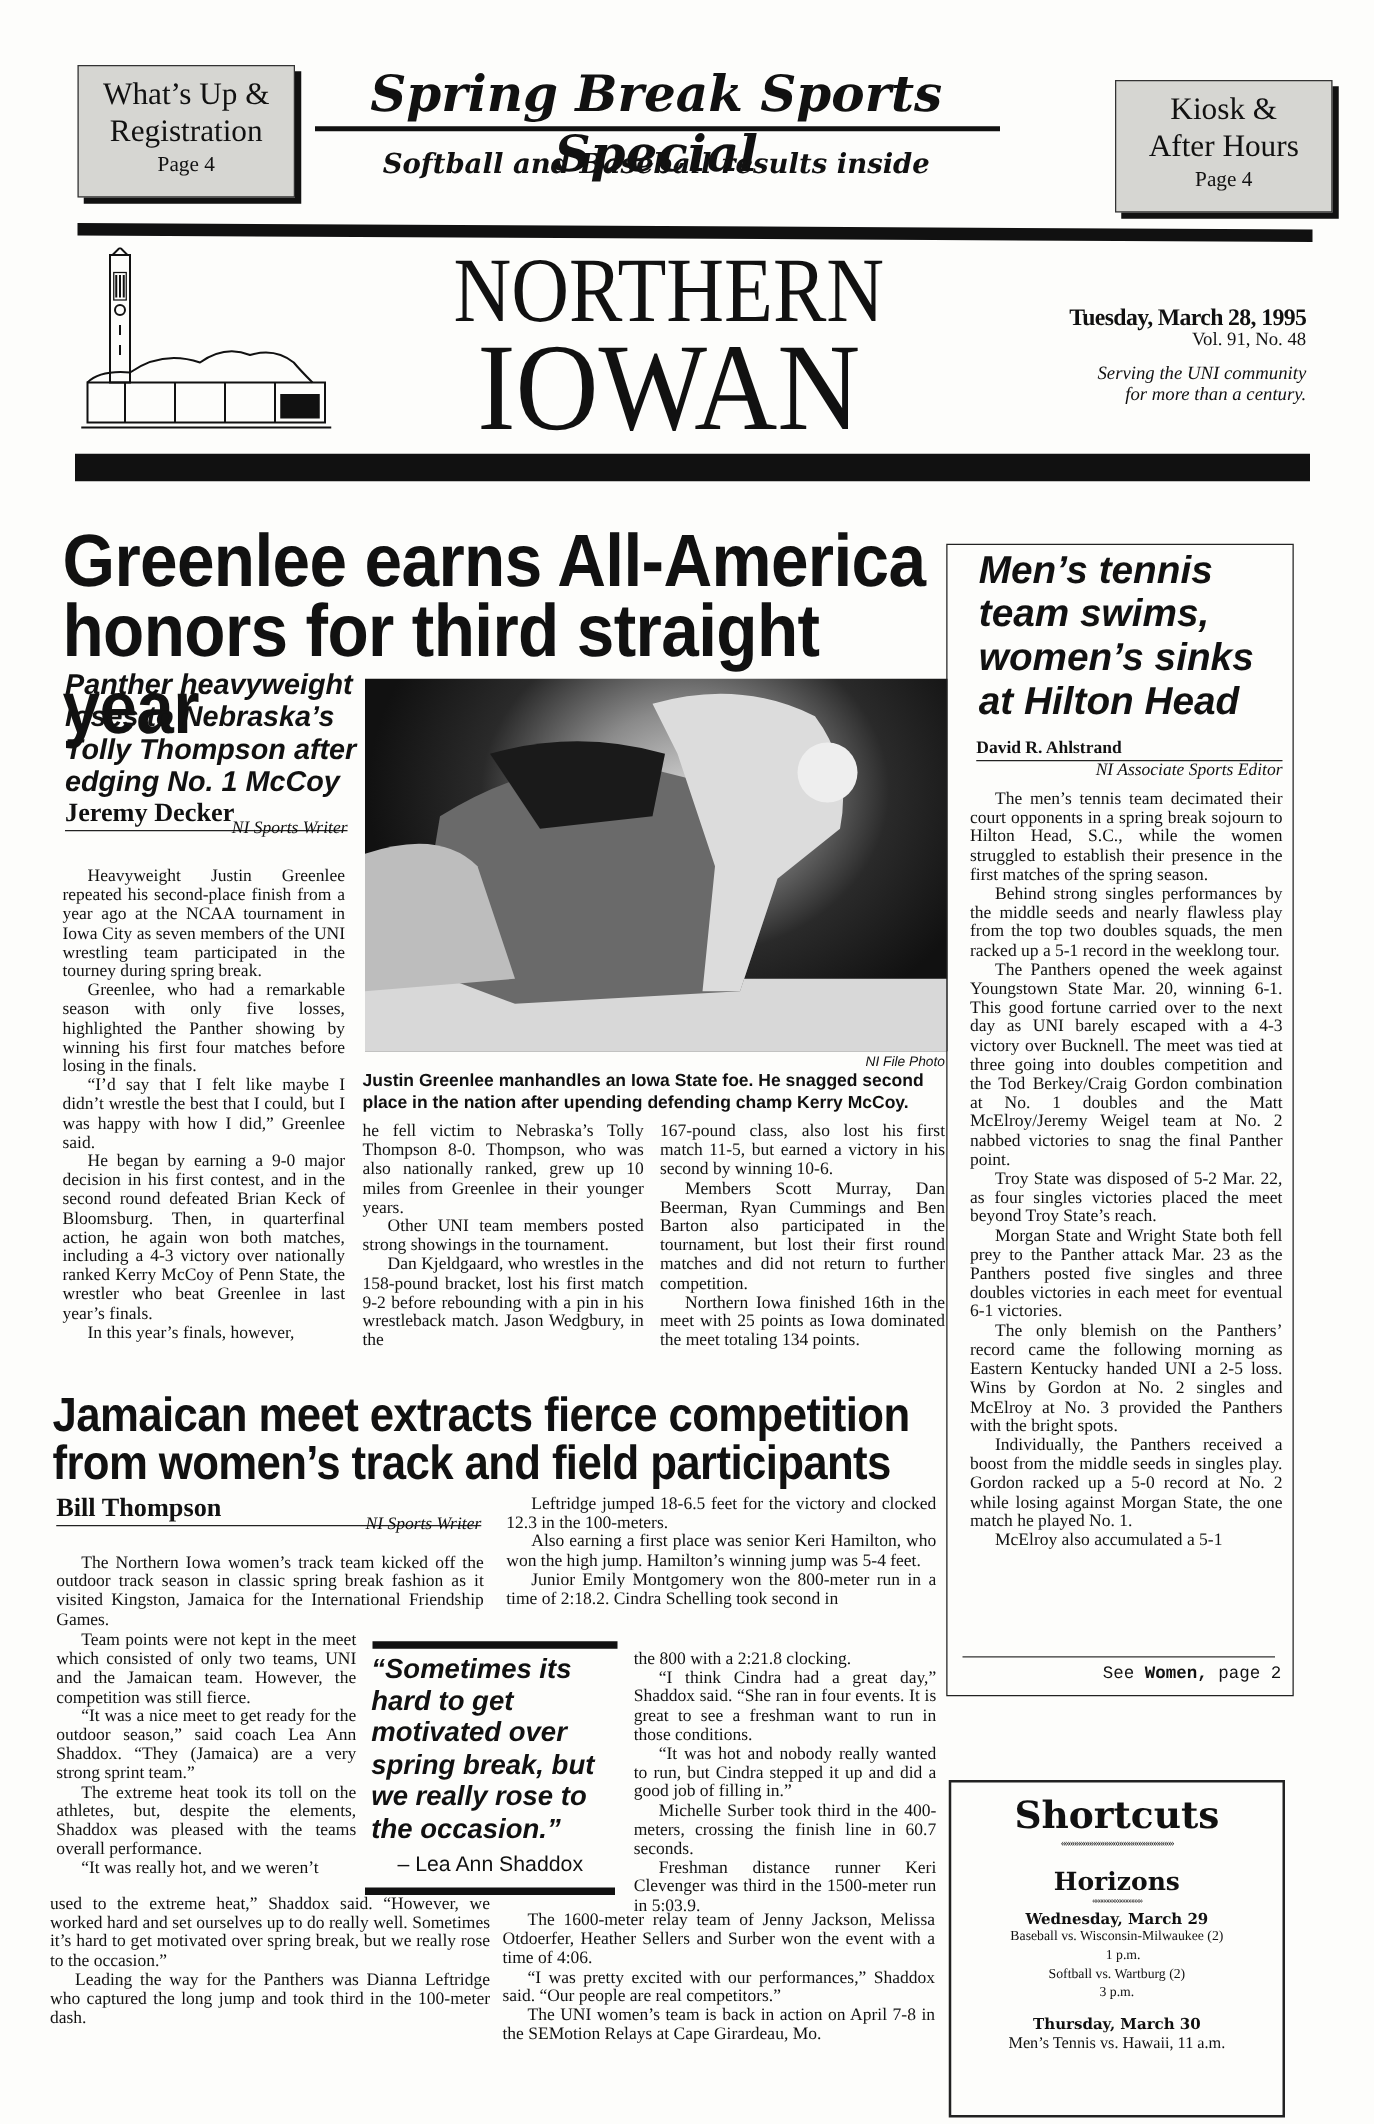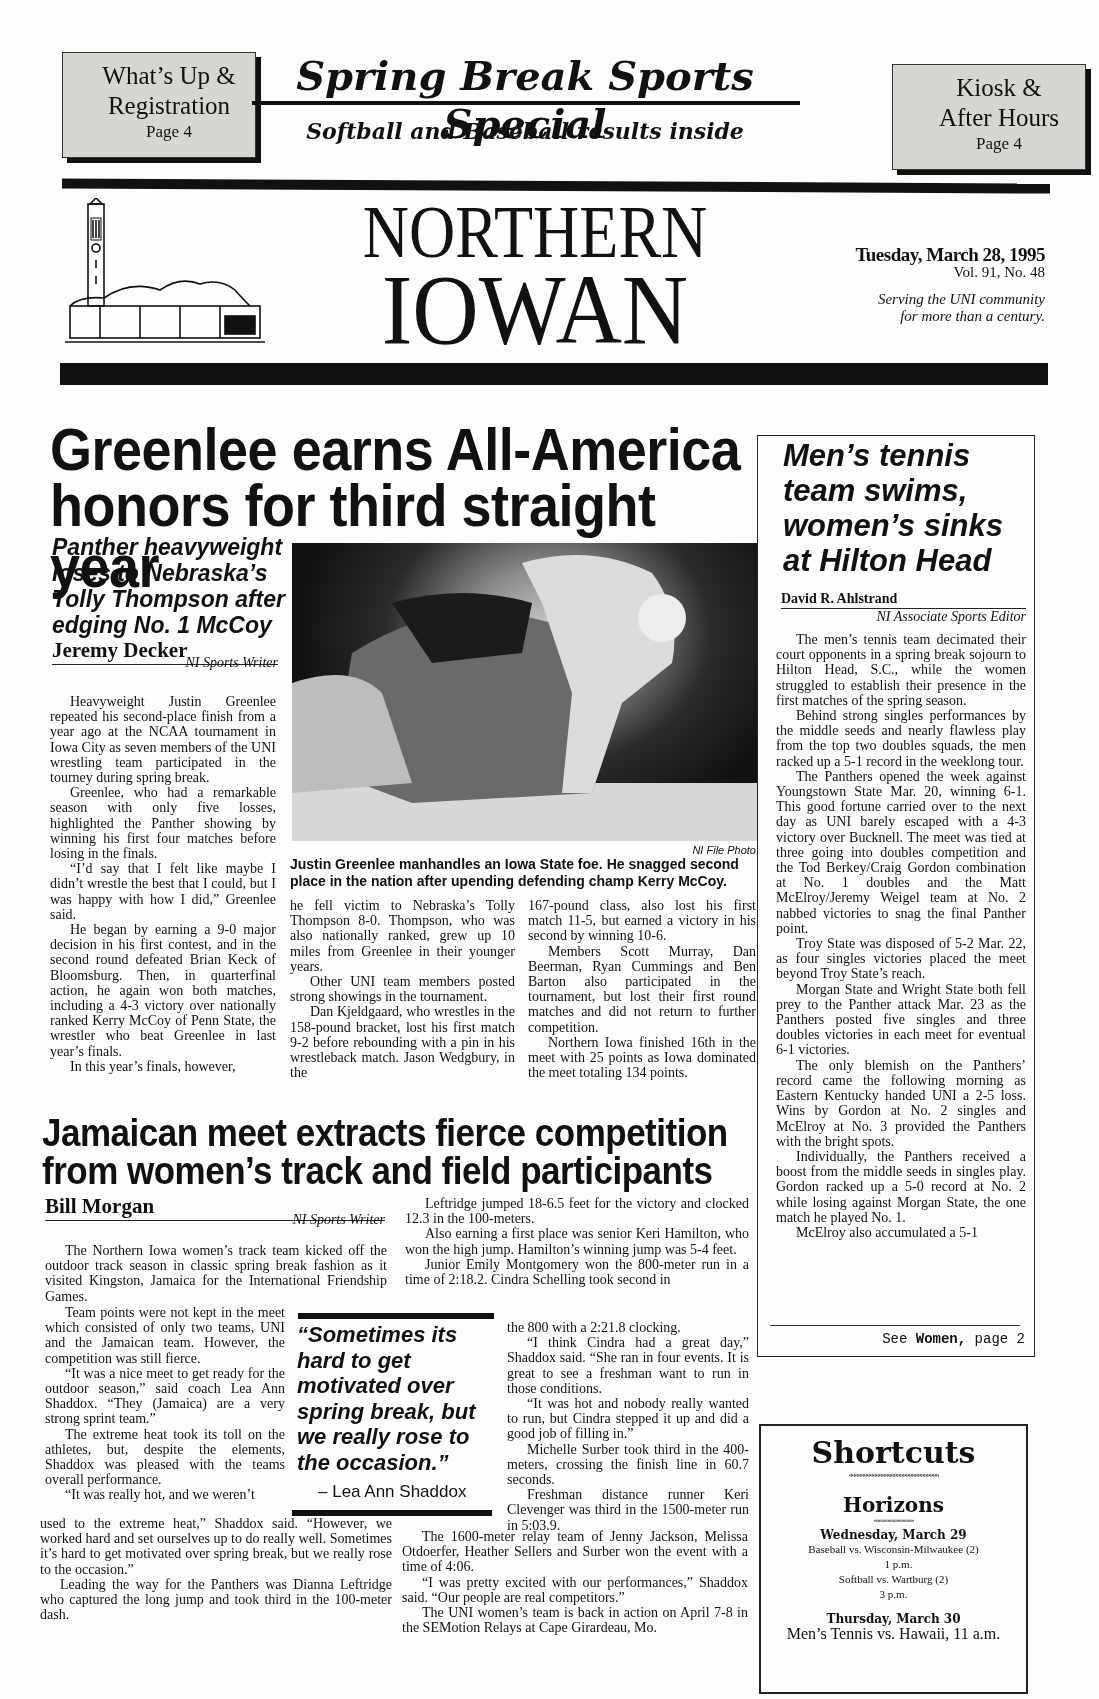--- a/index.html
+++ b/index.html
@@ -1,18 +1,18 @@
 <!DOCTYPE html>
 <html><head>
 <meta charset="utf-8">
 <style>
   html,body{margin:0;padding:0;background:#fdfdfb;}
   body{width:1099px;height:1699px;position:relative;overflow:hidden;color:#111;font-family:"Liberation Serif",serif;}
   .abs{position:absolute;}
-  .promo{background:#d6d6d2;border:1px solid #333;box-shadow:5px 5px 0 #111;text-align:center;font-family:"Liberation Serif",serif;color:#111;padding-left:20px;}
+  .promo{background:#d6d6d2;border:1px solid #333;box-shadow:5px 5px 0 #111;text-align:center;font-family:"Liberation Serif",serif;color:#111;}
   .promo .l1{font-size:25px;line-height:30px;}
   .promo .l3{font-size:17px;line-height:22px;}
   .script{font-family:"DejaVu Serif",serif;font-style:italic;font-weight:bold;}
   .rule{background:#111;}
   .body-text{font-size:14px;line-height:15.2px;text-align:justify;font-family:"Liberation Serif",serif;}
   .body-text p{margin:0;text-indent:20px;}
   .body-text p.noindent{text-indent:0;}
   .hed{font-family:"Liberation Sans",sans-serif;font-weight:bold;letter-spacing:-0.5px;}
   .deck{font-family:"Liberation Sans",sans-serif;font-weight:bold;font-style:italic;}
   .byline{font-family:"Liberation Serif",serif;font-weight:bold;font-size:21px;border-bottom:1px solid #222;padding-bottom:1px;}
@@ -108,21 +108,21 @@
 </div>
 <div class="abs body-text" style="left:528px;top:898px;width:228px;">
   <p class="noindent">167-pound class, also lost his first match 11-5, but earned a victory in his second by winning 10-6.</p>
   <p>Members Scott Murray, Dan Beerman, Ryan Cummings and Ben Barton also participated in the tournament, but lost their first round matches and did not return to further competition.</p>
   <p>Northern Iowa finished 16th in the meet with 25 points as Iowa dominated the meet totaling 134 points.</p>
 </div>
 
 <div class="abs hed" style="left:42px;top:1112px;width:720px;font-size:35px;line-height:38px;transform:scaleY(1.1);transform-origin:top;">Jamaican meet extracts fierce competition</div>
 <div class="abs hed" style="left:42px;top:1150px;width:720px;font-size:35px;line-height:38px;transform:scaleY(1.1);transform-origin:top;">from women’s track and field participants</div>
 
-<div class="abs byline" style="left:45px;top:1194px;width:340px;">Bill Morgan</div>
+<div class="abs byline" style="left:45px;top:1194px;width:340px;">Bill Thompson</div>
 <div class="abs bytitle" style="left:45px;top:1212px;width:340px;">NI Sports Writer</div>
 
 <div class="abs body-text" style="left:45px;top:1243px;width:342px;">
   <p>The Northern Iowa women’s track team kicked off the outdoor track season in classic spring break fashion as it visited Kingston, Jamaica for the International Friendship Games.</p>
 </div>
 <div class="abs body-text" style="left:45px;top:1305px;width:240px;">
   <p>Team points were not kept in the meet which consisted of only two teams, UNI and the Jamaican team. However, the competition was still fierce.</p>
   <p>“It was a nice meet to get ready for the outdoor season,” said coach Lea Ann Shaddox. “They (Jamaica) are a very strong sprint team.”</p>
   <p>The extreme heat took its toll on the athletes, but, despite the elements, Shaddox was pleased with the teams overall performance.</p>
   <p>“It was really hot, and we weren’t</p>
@@ -180,14 +180,14 @@
   <div class="center" style="font-family:'DejaVu Serif',serif;font-weight:bold;font-size:30px;line-height:34px;margin-top:10px;">Shortcuts</div>
   <div class="center" style="font-size:8px;letter-spacing:-1px;line-height:10px;">«««««««««««««««»»»»»»»»»»»»»»»</div>
   <div class="center" style="font-family:'DejaVu Serif',serif;font-weight:bold;font-size:20px;margin-top:14px;line-height:22px;">Horizons</div>
   <div class="center" style="font-size:7px;letter-spacing:-1px;line-height:9px;">««««««««»»»»»»»»</div>
   <div class="center" style="font-family:'DejaVu Serif',serif;font-weight:bold;font-size:12px;margin-top:3px;">Wednesday, March 29</div>
   <div class="center" style="font-size:11px;line-height:15px;">Baseball vs. Wisconsin-Milwaukee (2)</div>
   <div class="center" style="font-size:11px;line-height:15px;padding-left:10px;">1 p.m.</div>
   <div class="center" style="font-size:11px;line-height:15px;">Softball vs. Wartburg (2)</div>
   <div class="center" style="font-size:11px;line-height:15px;">3 p.m.</div>
   <div class="center" style="font-family:'DejaVu Serif',serif;font-weight:bold;font-size:12px;margin-top:10px;">Thursday, March 30</div>
-  <div class="center" style="font-size:16px;line-height:15px;">Men’s Tennis vs. Hawaii, 11 a.m.</div>
+  <div class="center" style="font-size:13px;line-height:15px;">Men’s Tennis vs. Hawaii, 11 a.m.</div>
 </div>
 
 </body></html>

